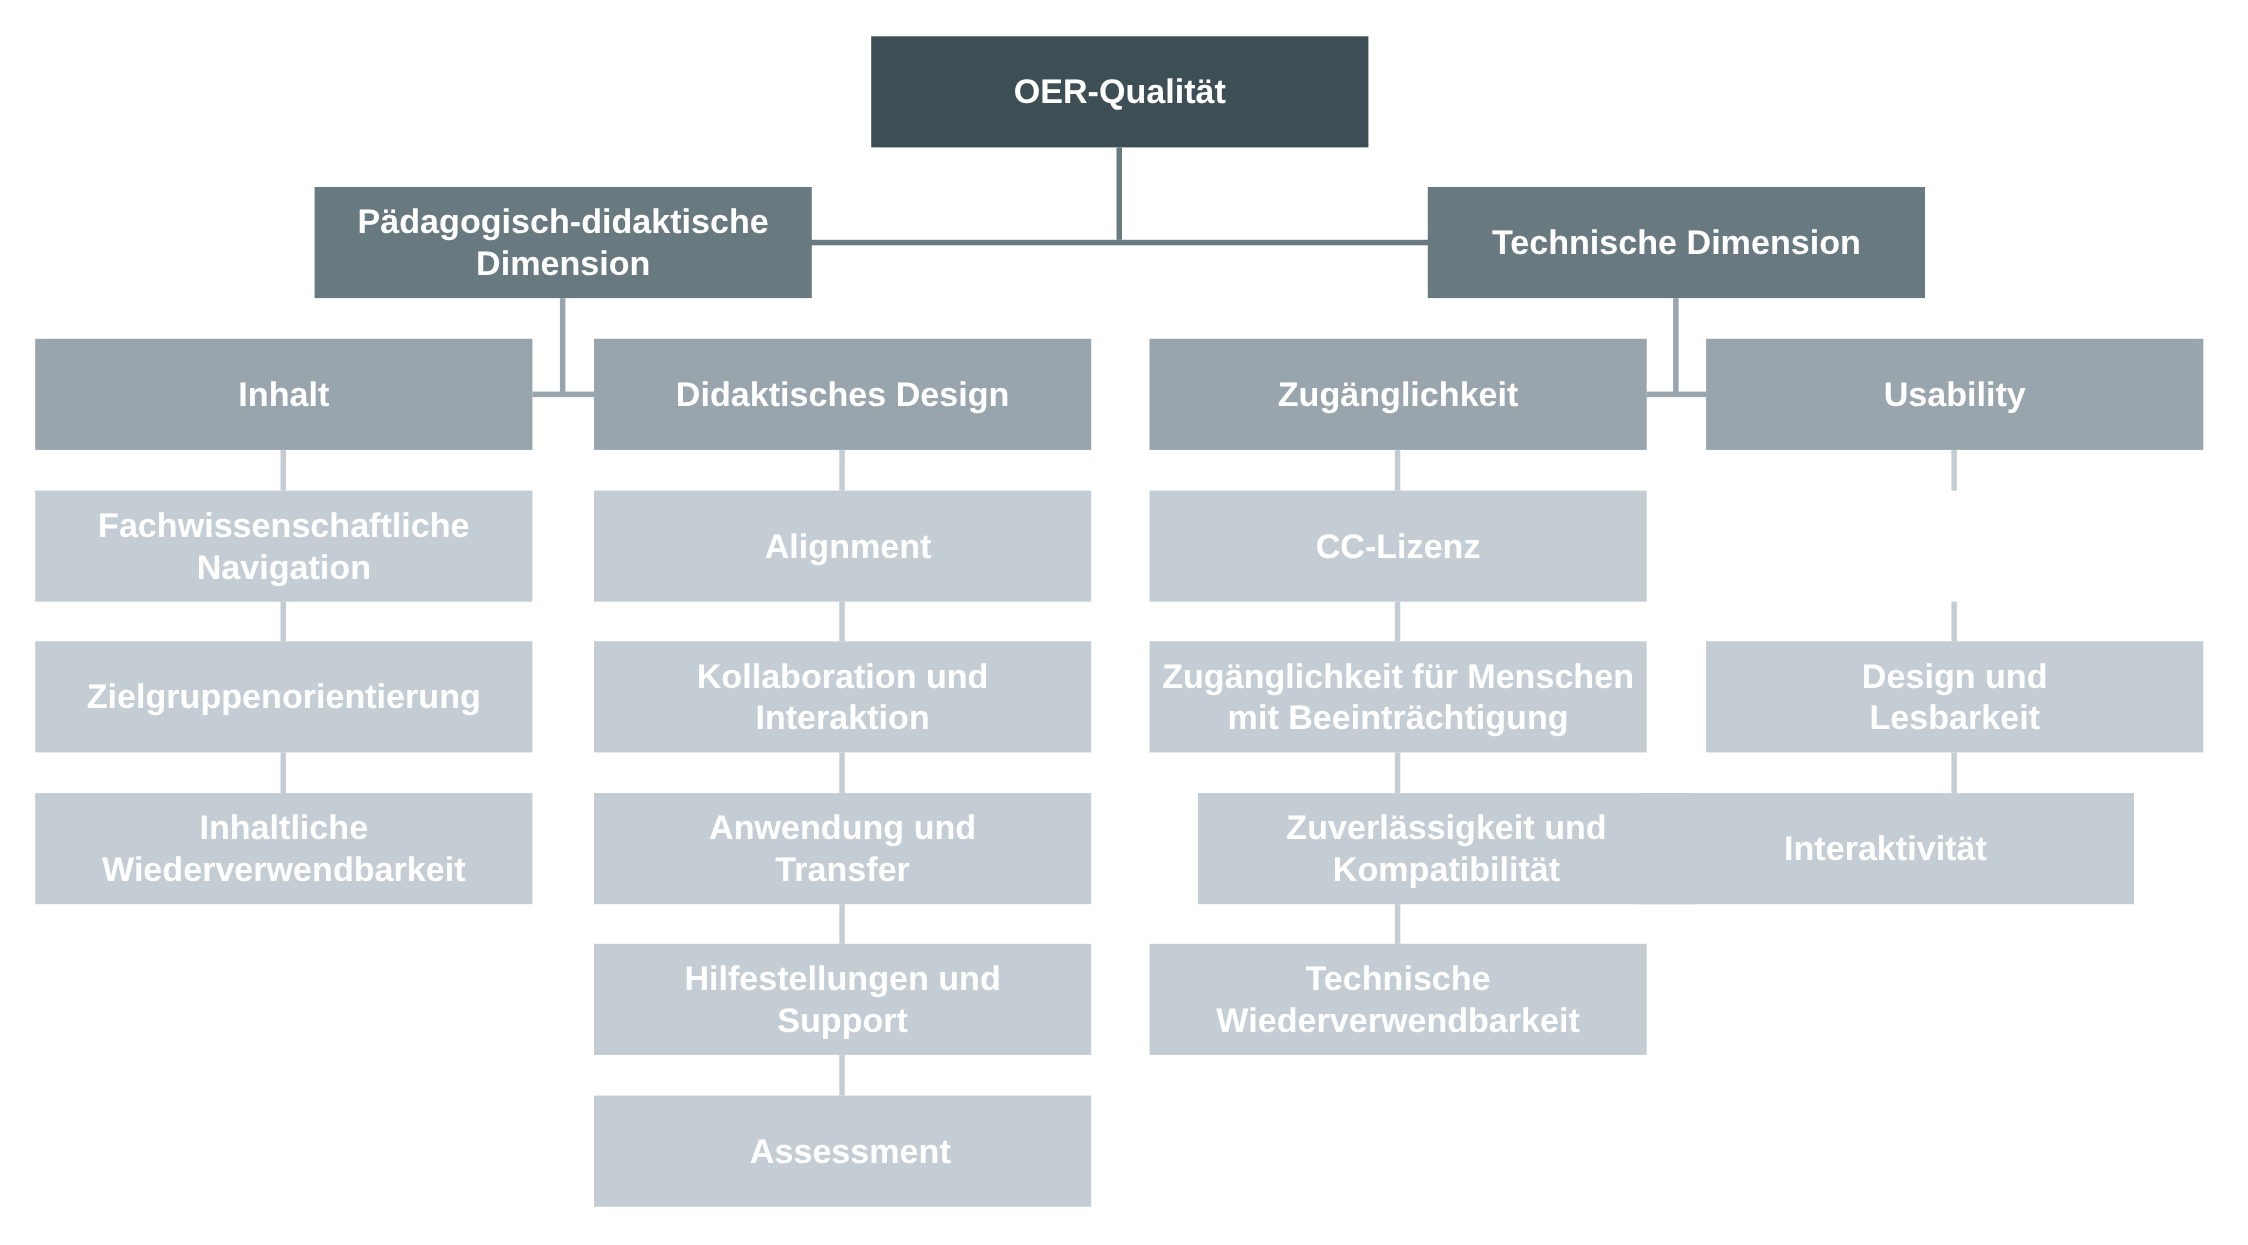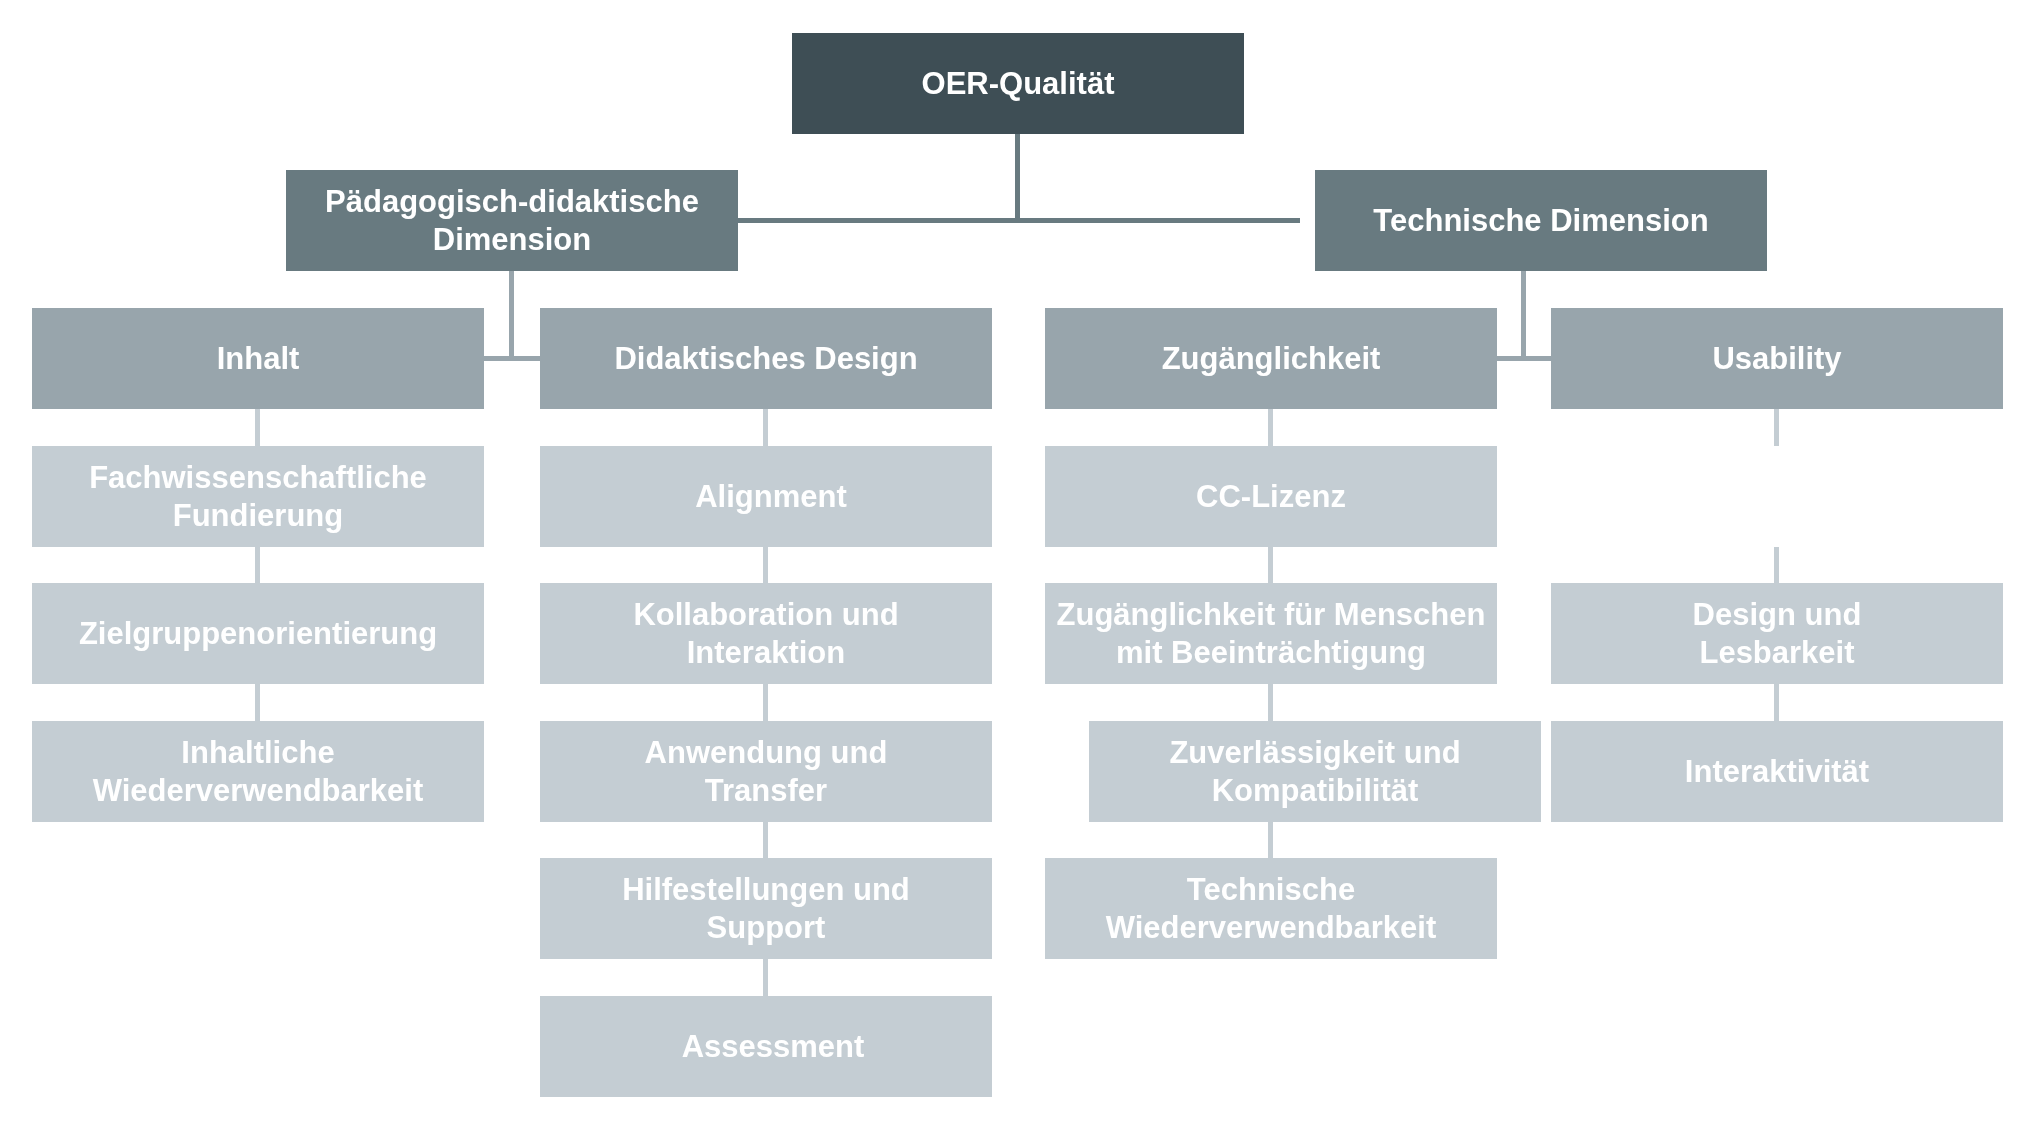--- a/index.html
+++ b/index.html
@@ -43,35 +43,35 @@
 
 <div class="canvas">
 
   <div class="box root" style="left:792px; top:33px;">OER-Qualität</div>
 
   <div class="vline l-dim" style="left:1015px; top:134px; height:84px;"></div>
   <div class="hline l-dim" style="left:735px; top:218px; width:565px;"></div>
 
   <div class="box dim" style="left:286px; top:170px;">Pädagogisch-didaktische
 Dimension</div>
-  <div class="box dim" style="left:1298px; top:170px;margin-left:17px;">Technische Dimension</div>
+  <div class="box dim" style="left:1298px; top:170px;">Technische Dimension</div>
 
   <div class="vline l-head" style="left:509px; top:271px; height:88px;"></div>
   <div class="hline l-head" style="left:484px; top:356px; width:56px;"></div>
   <div class="vline l-head" style="left:1521px; top:271px; height:88px;"></div>
   <div class="hline l-head" style="left:1497px; top:356px; width:54px;"></div>
 
   <div class="box header" style="left:32px; top:308px;">Inhalt</div>
   <div class="box header" style="left:1045px; top:308px;">Zugänglichkeit</div>
   <div class="box header" style="left:540px; top:308px;">Didaktisches Design</div>
   <div class="box header" style="left:1551px; top:308px;">Usability</div>
 
   <div class="vline l-item" style="left:255px; top:409px; height:37px;"></div>
   <div class="box item" style="left:32px; top:446px;">Fachwissenschaftliche
-Fundierung</div>
+Navigation</div>
   <div class="vline l-item" style="left:255px; top:547px; height:36px;"></div>
   <div class="box item" style="left:32px; top:583px;">Zielgruppenorientierung</div>
   <div class="vline l-item" style="left:255px; top:684px; height:37px;"></div>
   <div class="box item" style="left:32px; top:721px;">Inhaltliche
 Wiederverwendbarkeit</div>
 
   <div class="vline l-item" style="left:763px; top:409px; height:37px;"></div>
   <div class="box item" style="left:540px; top:446px;padding-left:16px;">Alignment</div>
   <div class="vline l-item" style="left:763px; top:547px; height:36px;"></div>
   <div class="box item" style="left:540px; top:583px;">Kollaboration und
@@ -95,15 +95,15 @@
 Kompatibilität</div>
   <div class="vline l-item" style="left:1268px; top:822px; height:36px;"></div>
   <div class="box item" style="left:1045px; top:858px;">Technische
 Wiederverwendbarkeit</div>
 
   <div class="vline l-item" style="left:1774px; top:409px; height:37px;"></div>
   <div class="vline l-item" style="left:1774px; top:547px; height:36px;"></div>
   <div class="box item" style="left:1551px; top:583px;">Design und
 Lesbarkeit</div>
   <div class="vline l-item" style="left:1774px; top:684px; height:37px;"></div>
-  <div class="box item" style="left:1551px; top:721px;">Interaktivität</div>
+  <div class="box item" style="left:1488px; top:721px;">Interaktivität</div>
 
 </div>
 
 </body></html>

